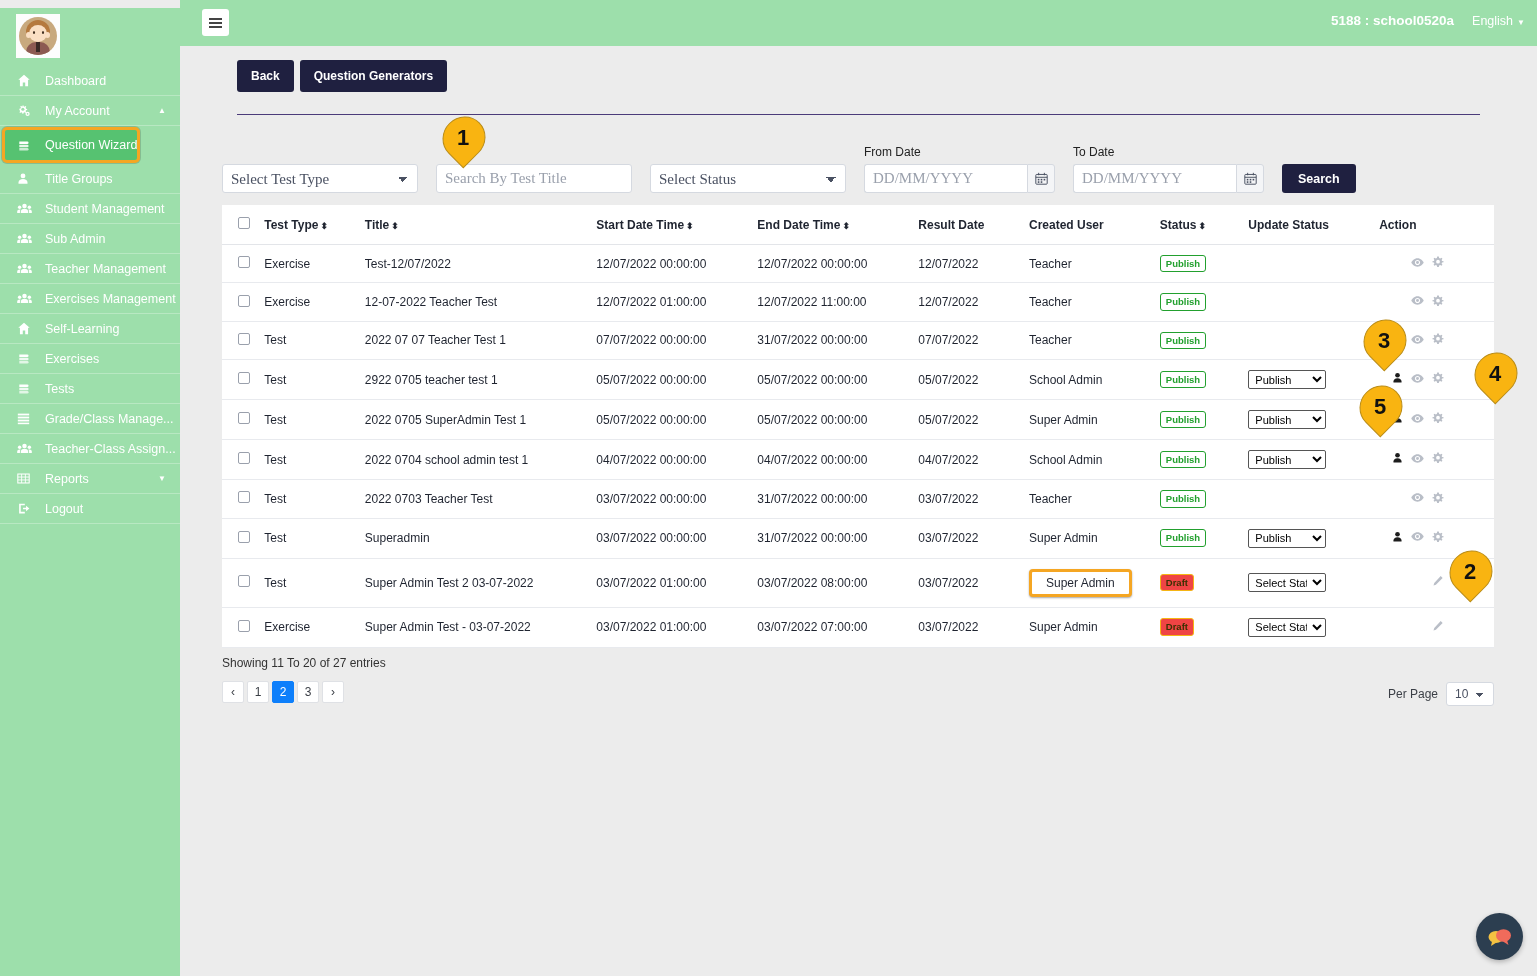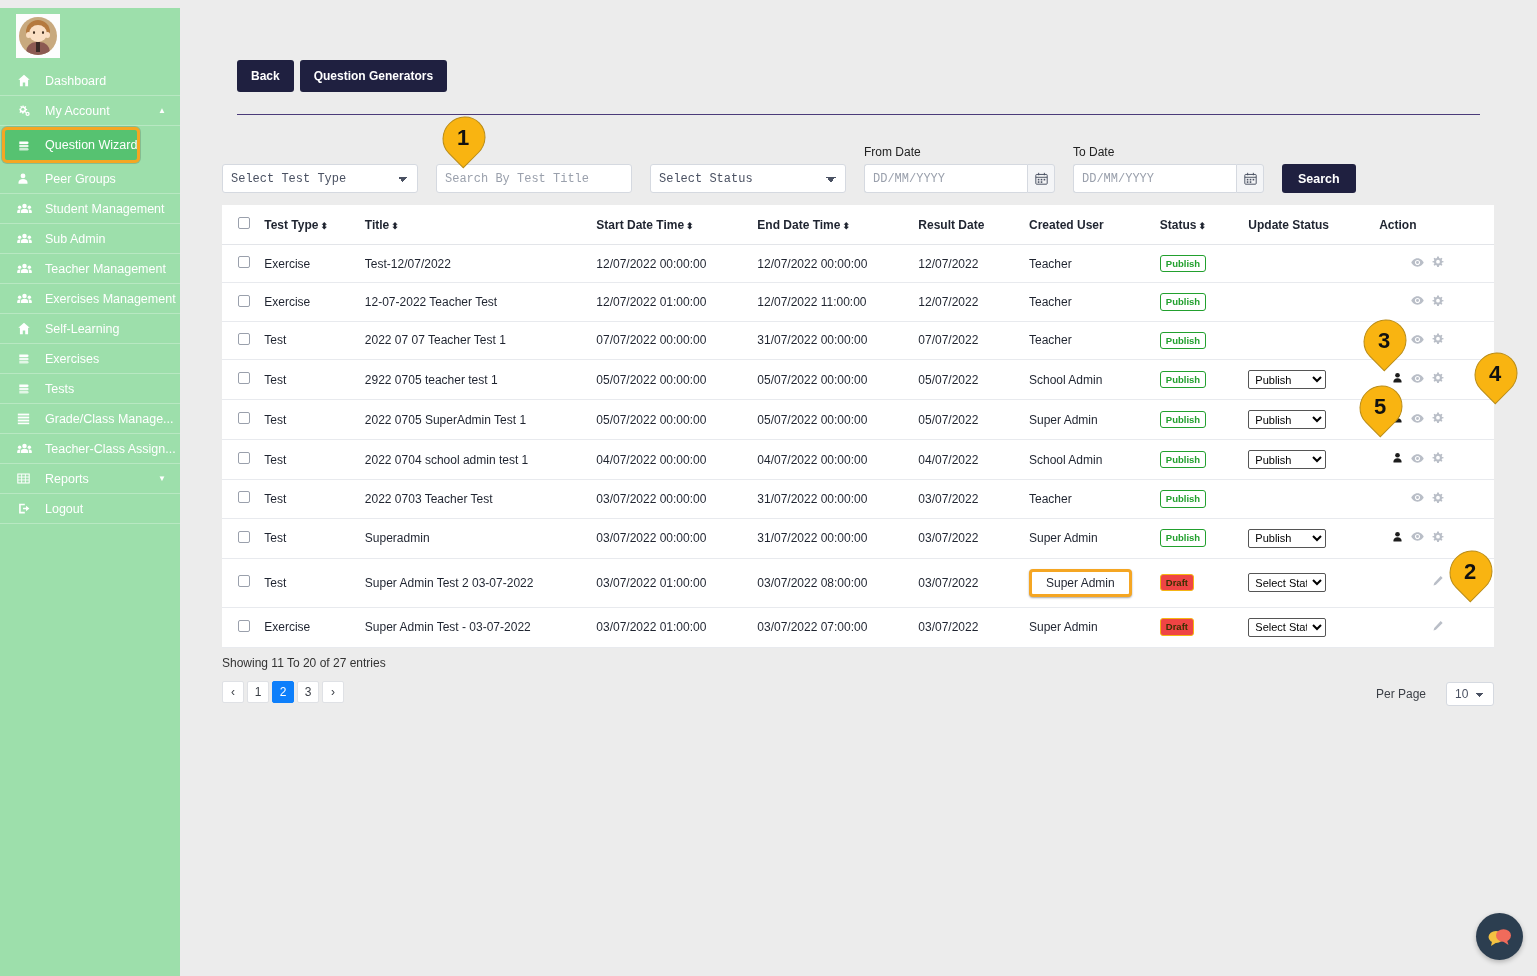--- a/index.html
+++ b/index.html
@@ -120,24 +120,24 @@
     display: flex; align-items: flex-end; gap: 0;
     position: relative; height: 56px;
   }
   .fl { margin-right: 18px; position: relative; }
   .fl-label { font-size: 12px; color: #222; margin-bottom: 5px; }
   select.ctl, input.ctl {
     height: 29px;
     border: 1px solid #d5d9e0;
     background: #ffffff;
     border-radius: 3px;
-    font-size: 12px;
+    font-size: 15px;
     color: #4a5162;
     padding: 0 8px;
-    font-family: Liberation Mono, monospace;
+    font-family: Liberation Serif, serif;
     outline: none;
   }
   select.ctl {
     -webkit-appearance: none; appearance: none;
     padding-right: 26px;
     background-image:
       linear-gradient(45deg, transparent 50%, #4a5162 50%),
       linear-gradient(135deg, #4a5162 50%, transparent 50%);
     background-position: calc(100% - 14px) 12px, calc(100% - 9px) 12px;
     background-size: 5px 5px, 5px 5px;
@@ -225,21 +225,21 @@
   #pager .pg {
     min-width: 22px; height: 22px;
     border: 1px solid #dfe1e5; background: #fff;
     display: flex; align-items: center; justify-content: center;
     font-size: 12px; color: #3b3f46; border-radius: 2px; cursor: pointer;
     padding: 0 6px;
   }
   #pager .pg.active { background: #0d7ffb; color: #fff; border-color: #0d7ffb; }
   #perpage {
     position: absolute; right: 0; top: 26px;
-    display: flex; align-items: center; gap: 20px;
+    display: flex; align-items: center; gap: 8px;
     font-size: 12px; color: #3b3f46;
   }
   #perpage select {
     width: 48px; height: 24px; font-size: 12px;
     border: 1px solid #d5d9e0; border-radius: 3px; background: #fff; color: #4a5162;
     -webkit-appearance: none; appearance: none;
     padding-left: 8px;
     background-image:
       linear-gradient(45deg, transparent 50%, #4a5162 50%),
       linear-gradient(135deg, #4a5162 50%, transparent 50%);
@@ -334,21 +334,21 @@
             <span>Question Wizard</span>
           </div>
         </div>
         <div class="nav-item">
           <span class="nav-ico">
             <svg width="12" height="13" viewBox="0 0 16 16">
               <circle cx="8" cy="4.6" r="3.2"></circle>
               <path d="M8 8.6 C4.4 8.6 2 10.6 2 13.2 L2 15 L14 15 L14 13.2 C14 10.6 11.6 8.6 8 8.6 Z"></path>
             </svg>
           </span>
-          <span>Peer Groups</span>
+          <span>Title Groups</span>
         </div>
         <div class="nav-item">
           <span class="nav-ico">
             <svg width="15" height="13" viewBox="0 0 18 16">
               <circle cx="9" cy="5" r="2.8"></circle>
               <path d="M9 8.4 C6.3 8.4 4.4 9.9 4.4 11.9 L4.4 13.4 L13.6 13.4 L13.6 11.9 C13.6 9.9 11.7 8.4 9 8.4Z"></path>
               <circle cx="3" cy="6.4" r="2.1"></circle>
               <path d="M3 9.2 C1.2 9.2 0 10.3 0 11.7 L0 13.4 L3.4 13.4 L3.4 11.6 C3.4 10.7 3.7 9.9 4.2 9.4 C3.8 9.3 3.4 9.2 3 9.2Z"></path>
               <circle cx="15" cy="6.4" r="2.1"></circle>
               <path d="M15 9.2 C16.8 9.2 18 10.3 18 11.7 L18 13.4 L14.6 13.4 L14.6 11.6 C14.6 10.7 14.3 9.9 13.8 9.4 C14.2 9.3 14.6 9.2 15 9.2Z"></path>
@@ -465,20 +465,33 @@
             <svg width="14" height="13" viewBox="0 0 16 16">
               <path d="M2 2 L9 2 L9 4 L4 4 L4 12 L9 12 L9 14 L2 14 Z"></path>
               <path d="M10.5 4.6 L14.6 8 L10.5 11.4 L10.5 9 L6.8 9 L6.8 7 L10.5 7 Z"></path>
             </svg>
           </span>
           <span>Logout</span>
         </div>
       </div>
   </div>
 
+  <div id="topbar">
+    <button id="menu-toggle">
+      <span class="bars">
+          <i></i>
+          <i></i>
+          <i></i>
+        </span>
+    </button>
+    <div class="right">
+      <span>5188 : school0520a</span>
+      <span class="lang"><span>English</span><span class="c">▼</span></span>
+    </div>
+  </div>
 
   <div id="main">
 
 
     <div class="btn-row">
       <button class="dark-btn">Back</button>
       <button class="dark-btn">Question Generators</button>
     </div>
 
     <div class="hr-purple"></div>

